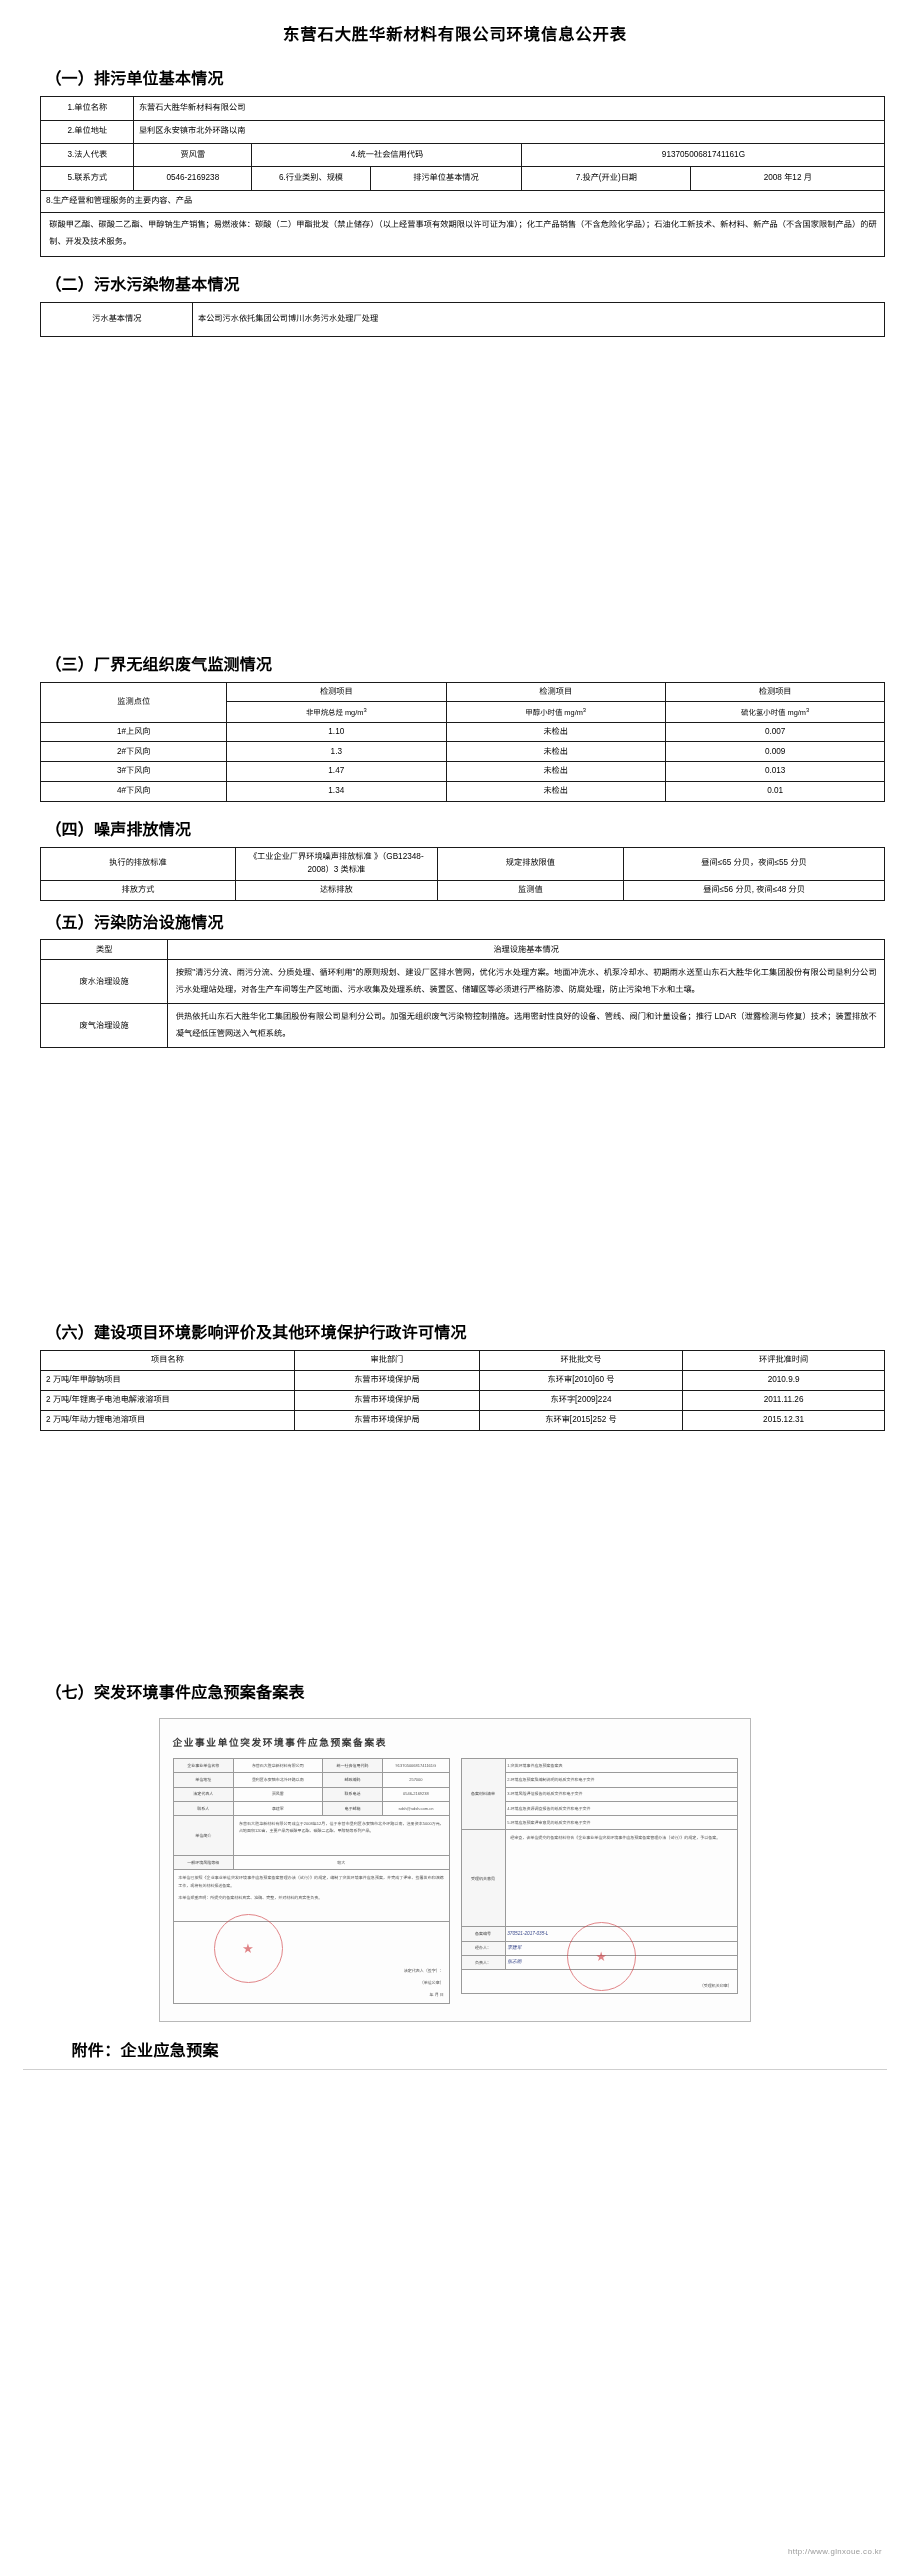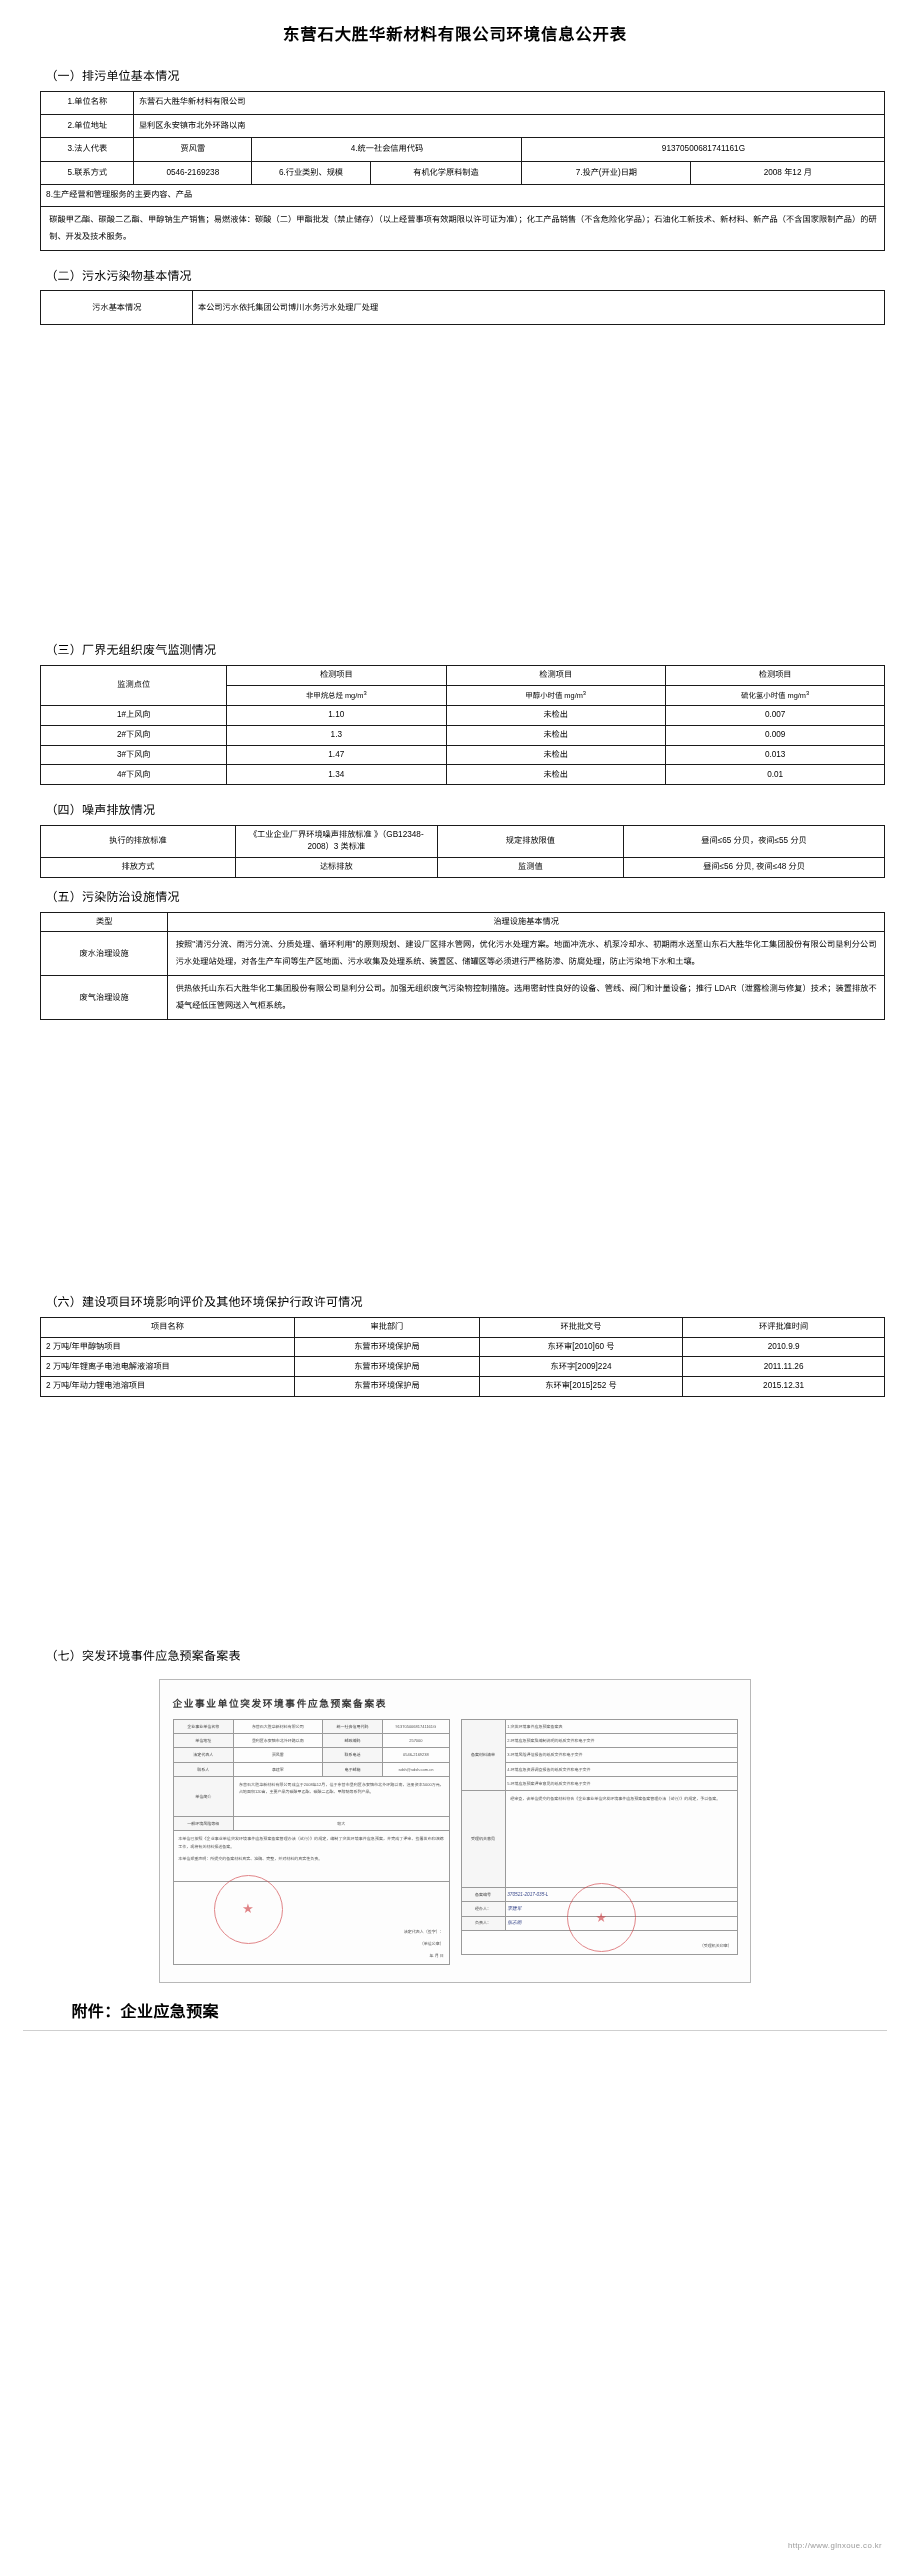--- a/index.html
+++ b/index.html
@@ -25,22 +25,22 @@
     font-weight:bold;
     letter-spacing:0.8px;
     padding-top:22px;
     padding-bottom:4.7px;
     line-height:1.5;
   }
   .content{
     padding:0 23.4px 0 23.4px;
   }
   .section-heading{
-    font-size:12px;
-    font-weight:normal;
+    font-size:16px;
+    font-weight:bold;
     margin:17px 0 5.5px 22px;
     letter-spacing:0.2px;
     line-height:1.4;
   }
   .section-heading.tight{margin-top:11px;}
   table.grid{
     border-collapse:collapse;
     width:845px;
     margin:0 auto 0 17px;
     table-layout:fixed;
@@ -130,21 +130,21 @@
   }
   .attach{
     margin:15.6px 0 0 48px;
     font-size:16px;
     font-weight:bold;
     letter-spacing:0.4px;
   }
   .footer-url{
     position:absolute;
     right:28px;
-    bottom:26px;
+    bottom:20px;
     font-size:7.8px;
     color:#9a9a9a;
     letter-spacing:0.4px;
   }
   .hr-bottom{
     border:0;border-top:0.8px solid #cfcfcf;
     margin:7.8px 23.4px 0 23.4px;
   }
 </style>
 </head>
@@ -178,21 +178,21 @@
         <tr class="r1">
           <td class="c">3.法人代表</td>
           <td class="c">贾风雷</td>
           <td class="c" colspan="2">4.统一社会信用代码</td>
           <td class="c" colspan="2">91370500681741161G</td>
         </tr>
         <tr class="r1">
           <td class="c">5.联系方式</td>
           <td class="c">0546-2169238</td>
           <td class="c">6.行业类别、规模</td>
-          <td class="c">有机化学原料制造</td>
+          <td class="c">排污单位基本情况</td>
           <td class="c">7.投产(开业)日期</td>
           <td class="c">2008 年12 月</td>
         </tr>
         <tr class="prod-head">
           <td class="l" colspan="6">8.生产经营和管理服务的主要内容、产品</td>
         </tr>
         <tr>
           <td class="l" colspan="6" style="padding:0">
             <div class="para">碳酸甲乙酯、碳酸二乙酯、甲醇钠生产销售；易燃液体：碳酸（二）甲酯批发（禁止储存）（以上经营事项有效期限以许可证为准）；化工产品销售（不含危险化学品）；石油化工新技术、新材料、新产品（不含国家限制产品）的研制、开发及技术服务。</div>
           </td>

